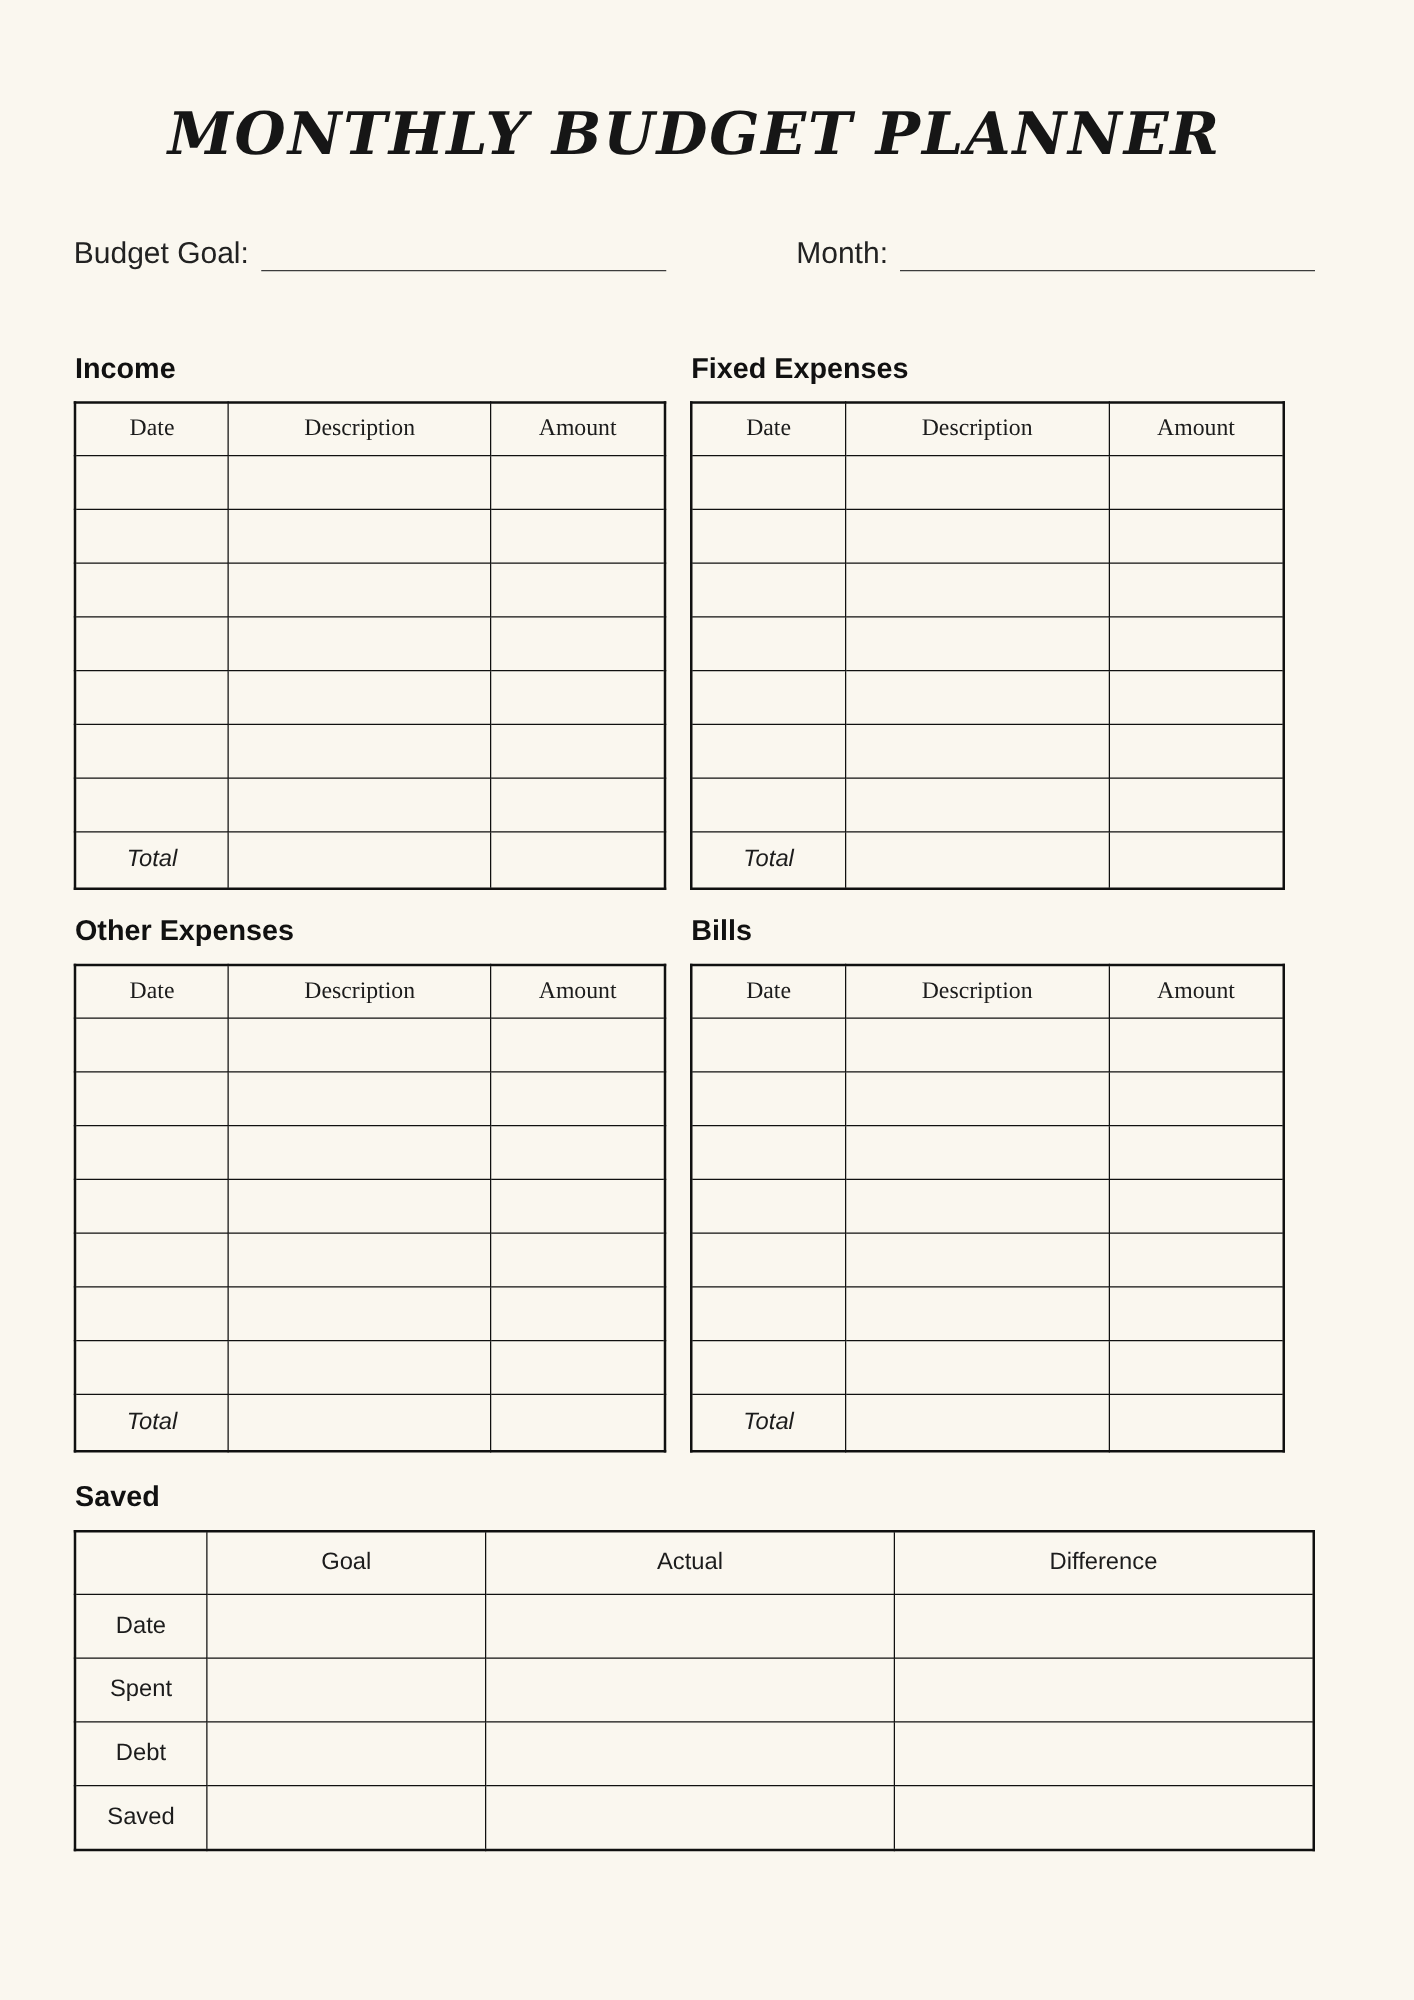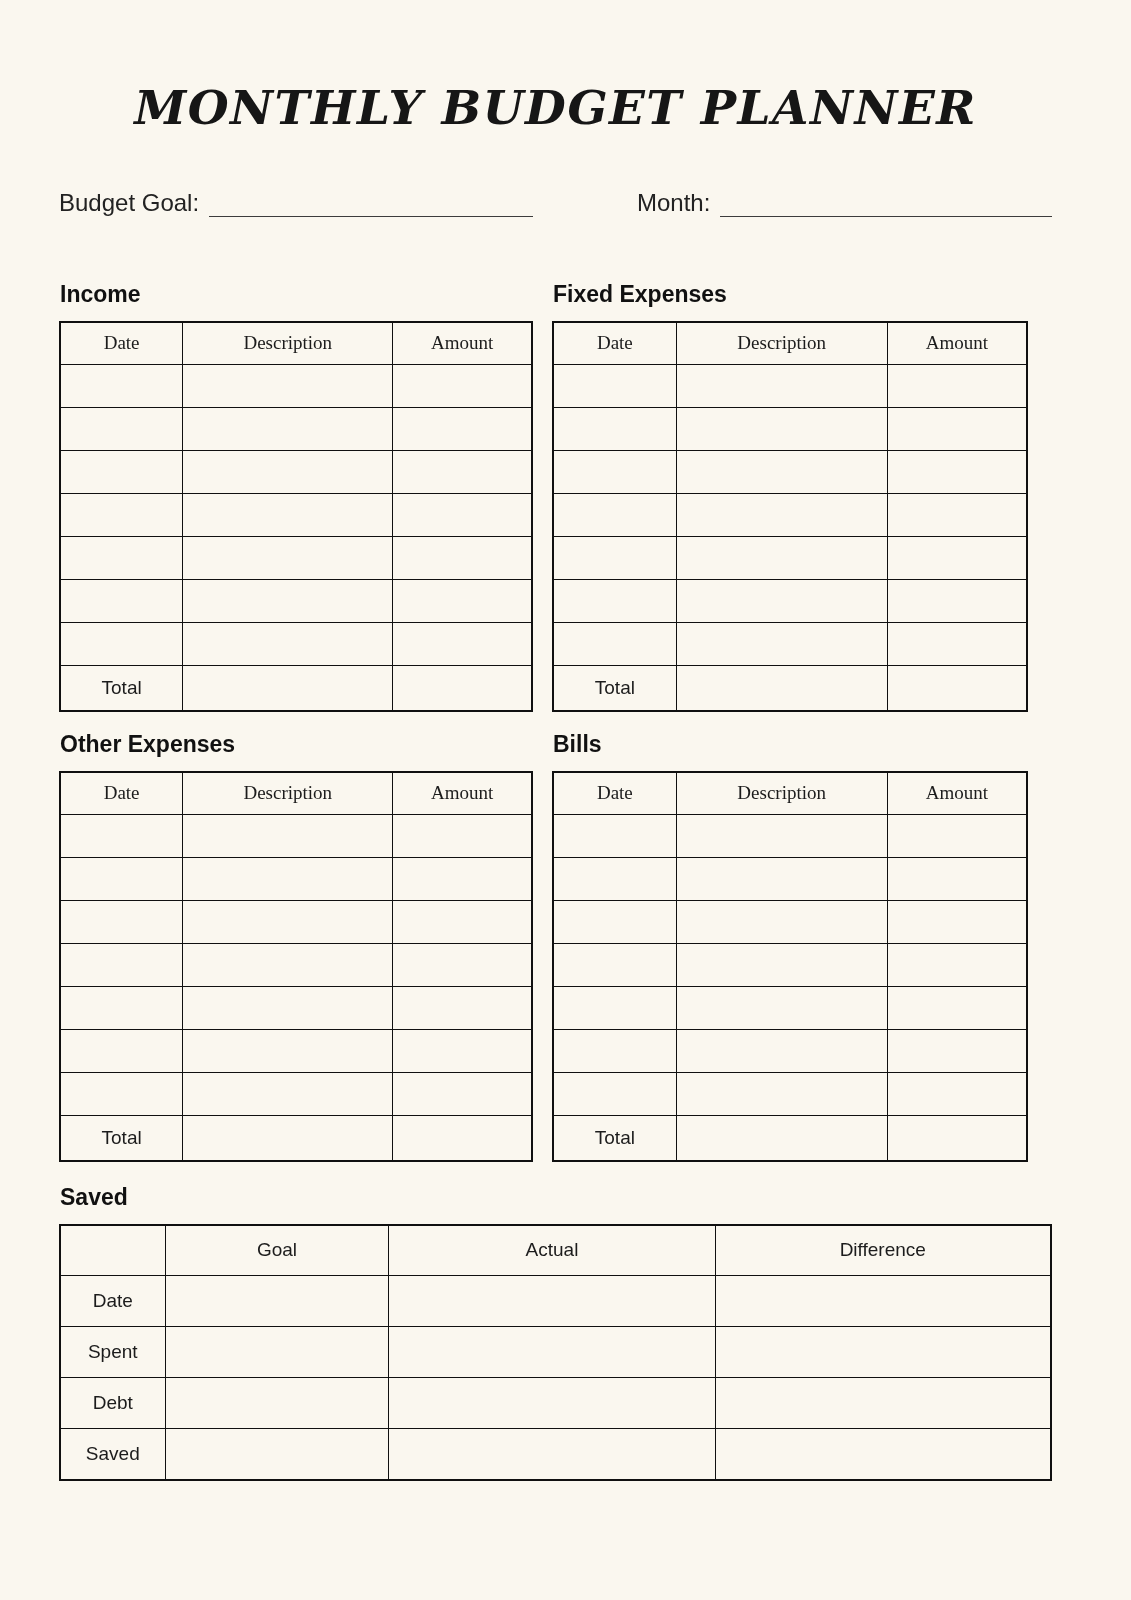--- a/index.html
+++ b/index.html
@@ -75,21 +75,21 @@
     border: 1.5px solid #101010;
     font-size: 19px;
     font-weight: 400;
     color: #1c1c1c;
     text-align: center;
     vertical-align: middle;
     padding: 0 4px;
   }
   .budget-table th { height: 41px; font-family: Liberation Serif, serif; }
   .budget-table td { height: 42px; }
-  .budget-table .total-row td { height: 44px; }
+  .budget-table .total-row td { height: 44px; font-style: italic; }
   .col-date { width: 26%; }
   .col-desc { width: 44.5%; }
   .col-amt  { width: 29.5%; }
   .recap-section { margin-top: 22px; }
   .recap-table th { height: 49px; }
   .recap-table td { height: 50px; }
   .rcol-label { width: 10.6%; }
   .rcol-goal  { width: 22.6%; }
   .rcol-actual { width: 32.9%; }
   .rcol-diff  { width: 33.9%; }

